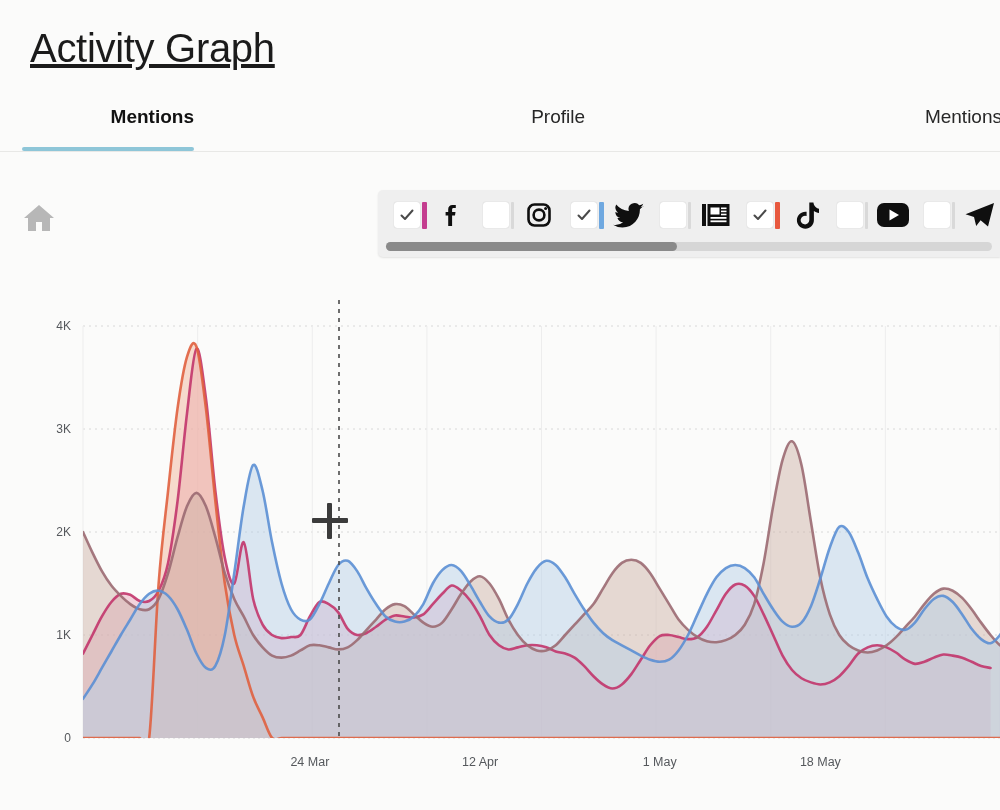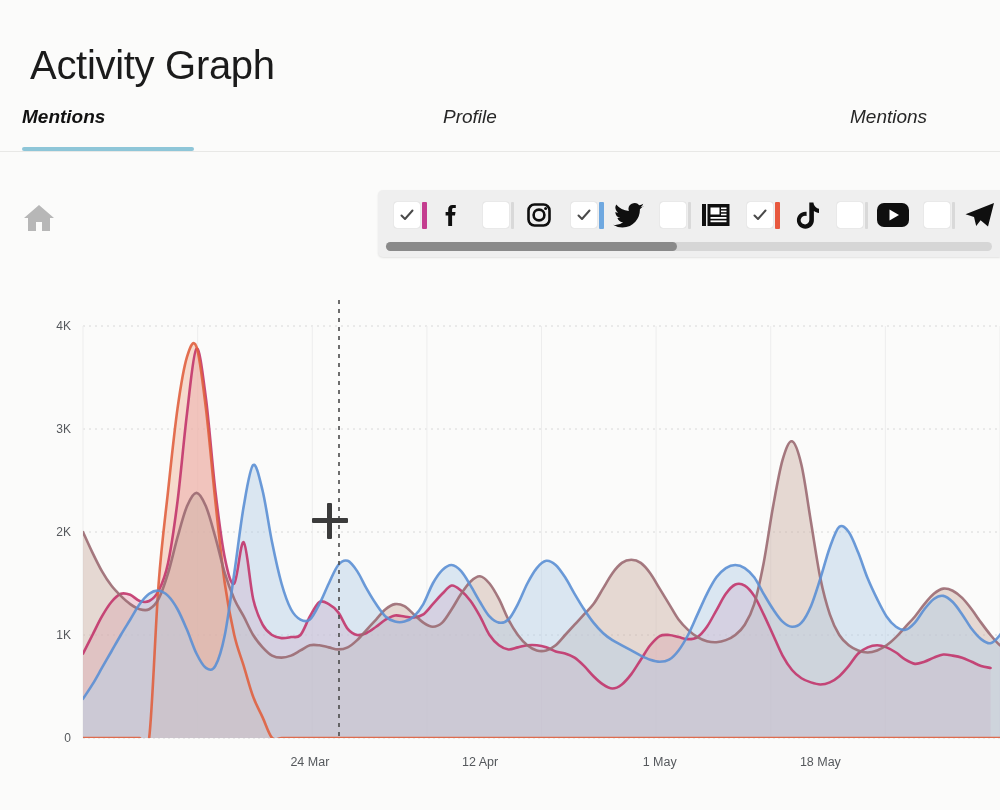--- a/index.html
+++ b/index.html
@@ -6,36 +6,36 @@
   html, body {
     width: 1000px; height: 810px;
     background: #fbfbfa;
     font-family: "Liberation Sans", sans-serif;
     overflow: hidden;
   }
   #app { position: relative; width: 1000px; height: 810px; background: #fbfbfa; }
 
   
   #page-title {
-    position: absolute; left: 30px; top: 45px;
+    position: absolute; left: 30px; top: 28px;
     font-size: 40px; font-weight: 400; color: #1b1b1b;
-    letter-spacing: -0.3px; line-height: 1;
+    letter-spacing: -0.3px; line-height: 1; text-decoration: underline;
   }
 
   
   #tabbar {
     position: absolute; left: 0; top: 96px; width: 1000px; height: 56px;
     border-bottom: 1px solid #e8e8e6;
   }
   .tab {
     position: absolute; top: 0; height: 55px;
-    display: flex; align-items: flex-start; justify-content: flex-start;
+    display: flex; align-items: flex-start; justify-content: flex-end;
     padding-top: 10px;
     font-size: 19px; color: #272727; font-weight: 400;
-    cursor: pointer; white-space: nowrap; font-style: italic;
+    cursor: pointer; white-space: nowrap;
   }
   .tab.active { font-weight: 700; color: #111; }
   .tab .underline {
     position: absolute; left: 0; bottom: 0; width: 100%; height: 4px;
     background: #8ec6d8; border-radius: 2px;
   }
 
   
   #home-icon {
     position: absolute; left: 22px; top: 203px;

